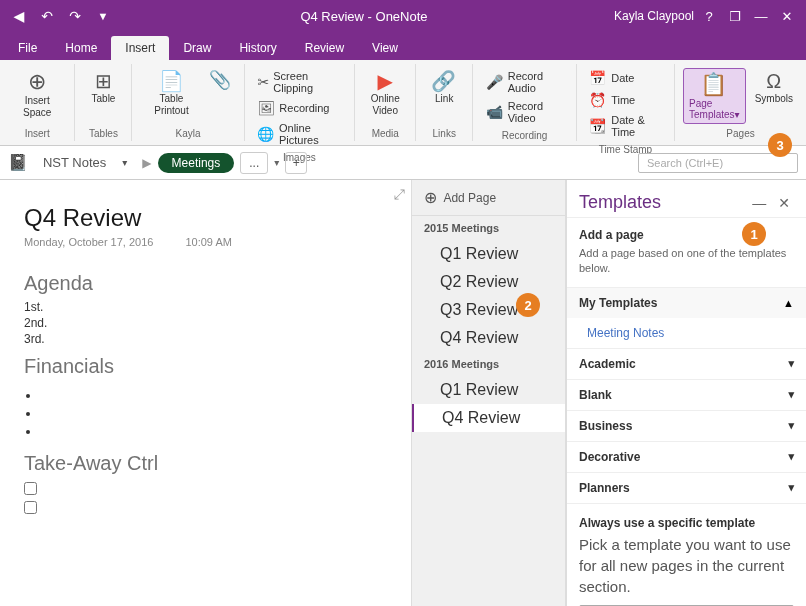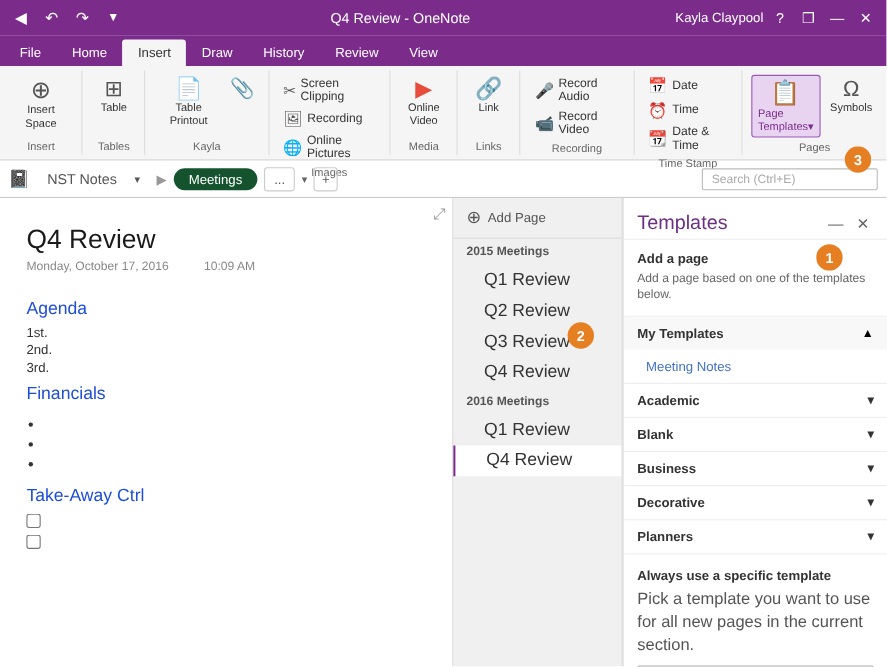--- a/index.html
+++ b/index.html
@@ -192,22 +192,22 @@
       font-weight: 400;
     }
     .note-date {
       font-size: 11px;
       color: #888;
       padding: 0 24px 16px;
       display: flex;
       gap: 32px;
     }
     .note-section-title {
-      color: #1d4ed8;
-      font-size: 16px;
+      color: #737373;
+      font-size: 20px;
       padding: 8px 24px 4px;
     }
     .note-content {
       padding: 0 24px;
       color: #333;
       font-size: 12px;
     }
     .note-content .line { padding: 1px 0; }
     .bullet-list { padding: 4px 24px 4px 40px; }
     .bullet-item { list-style: disc; padding: 2px 0; color: #333; font-size: 12px; }

